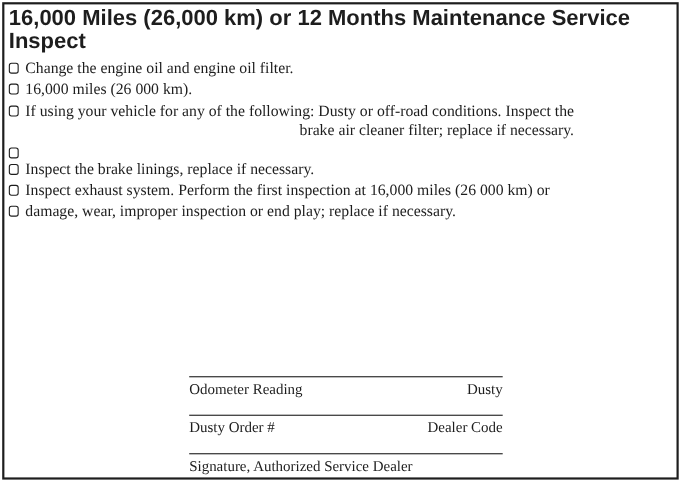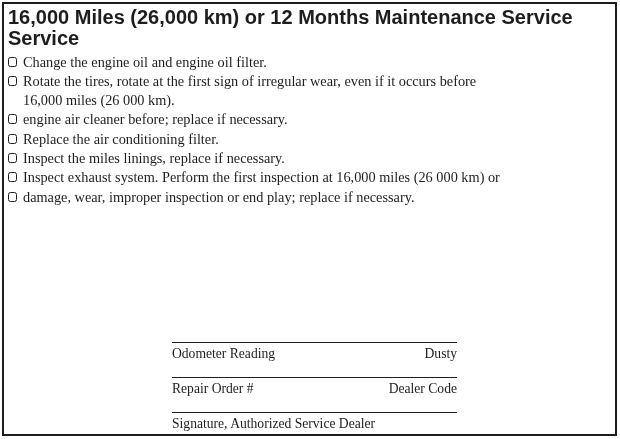--- a/index.html
+++ b/index.html
@@ -50,21 +50,21 @@
   }
   .cb {
     flex: 0 0 auto;
     width: 9px;
     height: 10px;
     border: 1.6px solid var(--ink);
     border-radius: 2.5px;
     margin: 4px 6px 0 0;
   }
   .item-text { display: block; }
-  .item-text .ln { display: block; white-space: nowrap; }
+  .item-text .ln { display: block; white-space: nowrap; text-align: right; }
   .sig-block {
     position: absolute;
     left: 168px;
     top: 338px;
     width: 285px;
     font-size: 13.6px;
     line-height: 15px;
   }
   .sig-row {
     height: 35px;
@@ -82,53 +82,50 @@
     white-space: nowrap;
   }
 </style>
 </head>
 <body>
 
 <div class="page">
 
   <h1 class="title">
     <span class="t-line">16,000 Miles (26,000 km) or 12 Months Maintenance Service</span>
-    <span class="t-line">Service</span>
+    <span class="t-line">Inspect</span>
   </h1>
 
   <ul class="checklist">
     <li>
       <span class="cb"></span>
       <span class="item-text">
         <span class="ln">Change the engine oil and engine oil filter.</span>
       </span>
     </li>
     <li>
       <span class="cb"></span>
       <span class="item-text">
-        <span class="ln">Rotate the tires, rotate at the first sign of irregular wear, even if it occurs before</span>
         <span class="ln">16,000 miles (26 000 km).</span>
       </span>
     </li>
     <li>
       <span class="cb"></span>
       <span class="item-text">
-        <span class="ln">engine air cleaner before; replace if necessary.</span>
+        <span class="ln">If using your vehicle for any of the following: Dusty or off-road conditions. Inspect the</span>
+        <span class="ln">brake air cleaner filter; replace if necessary.</span>
       </span>
     </li>
     <li>
       <span class="cb"></span>
-      <span class="item-text">
-        <span class="ln">Replace the air conditioning filter.</span>
-      </span>
     </li>
     <li>
       <span class="cb"></span>
       <span class="item-text">
-        <span class="ln">Inspect the miles linings, replace if necessary.</span>
+        <span class="ln">Inspect the brake linings, replace if necessary.</span>
       </span>
     </li>
     <li>
       <span class="cb"></span>
       <span class="item-text">
         <span class="ln">Inspect exhaust system. Perform the first inspection at 16,000 miles (26 000 km) or</span>
       </span>
     </li>
     <li>
       <span class="cb"></span>
@@ -142,21 +139,21 @@
     <div class="sig-row">
       <div class="rule"></div>
       <div class="labels">
         <span>Odometer Reading</span>
         <span>Dusty</span>
       </div>
     </div>
     <div class="sig-row">
       <div class="rule"></div>
       <div class="labels">
-        <span>Repair Order #</span>
+        <span>Dusty Order #</span>
         <span>Dealer Code</span>
       </div>
     </div>
     <div class="sig-row">
       <div class="rule"></div>
       <div class="labels">
         <span>Signature, Authorized Service Dealer</span>
         <span></span>
       </div>
     </div>

